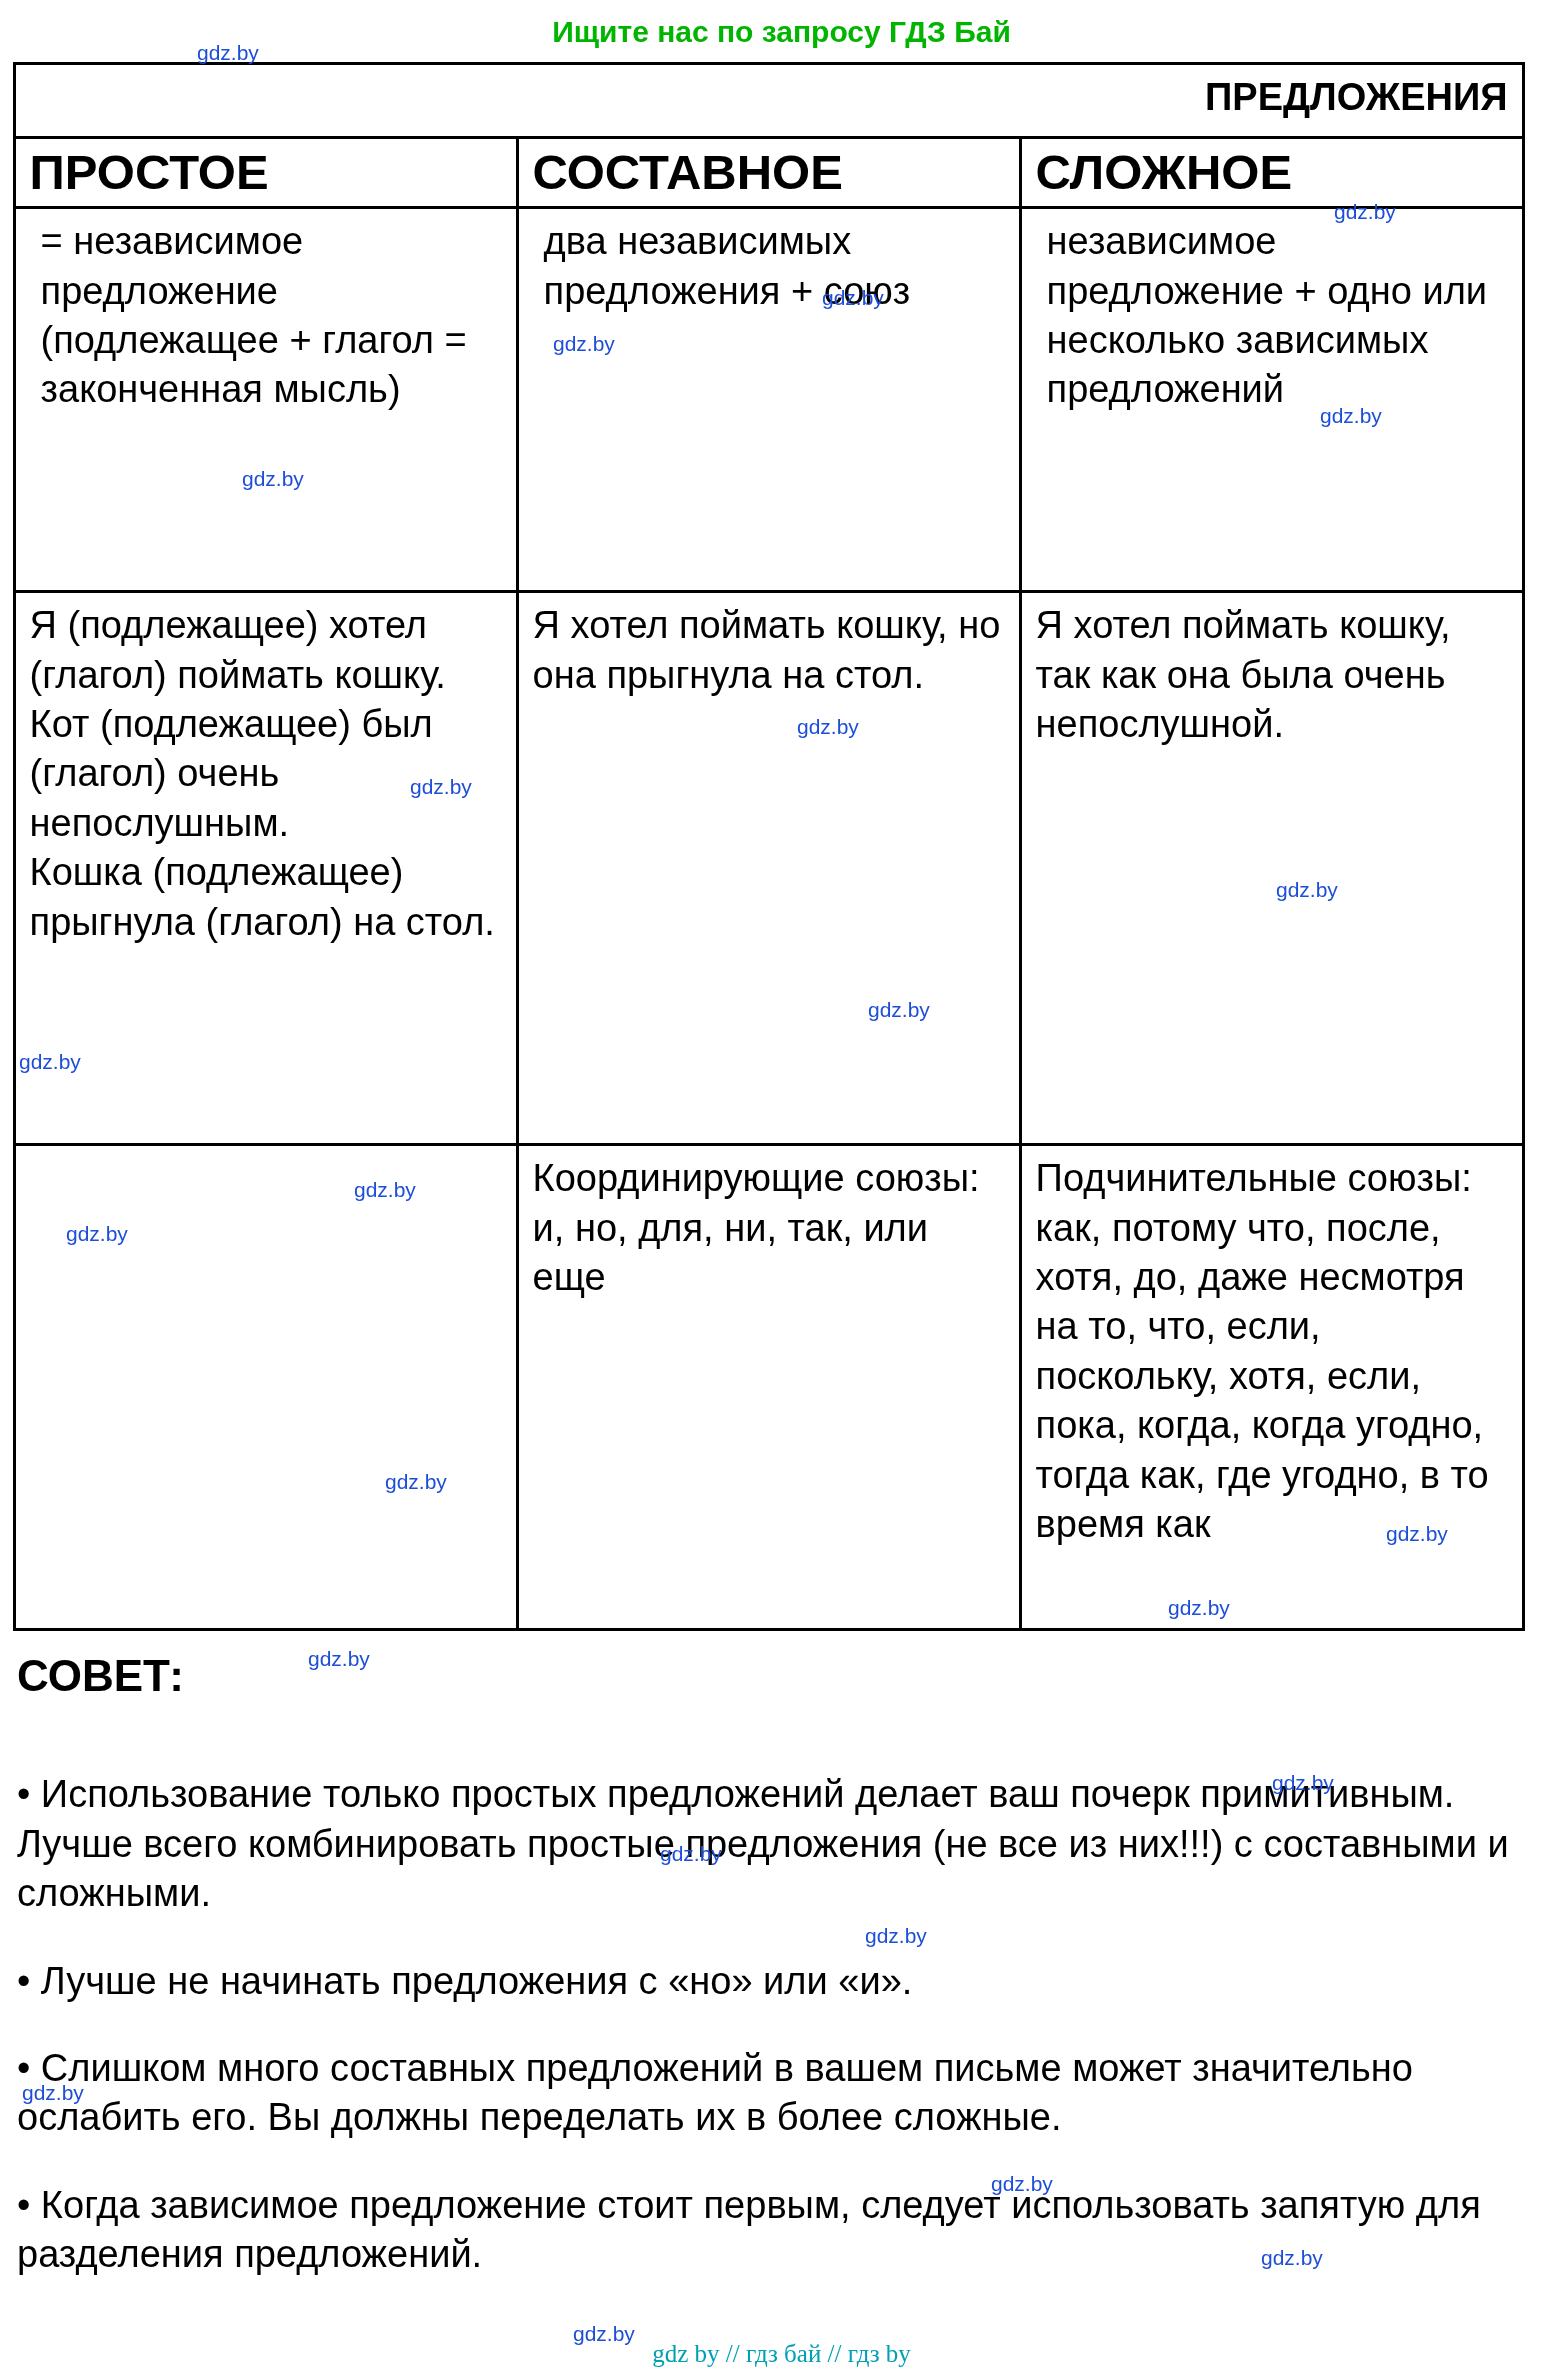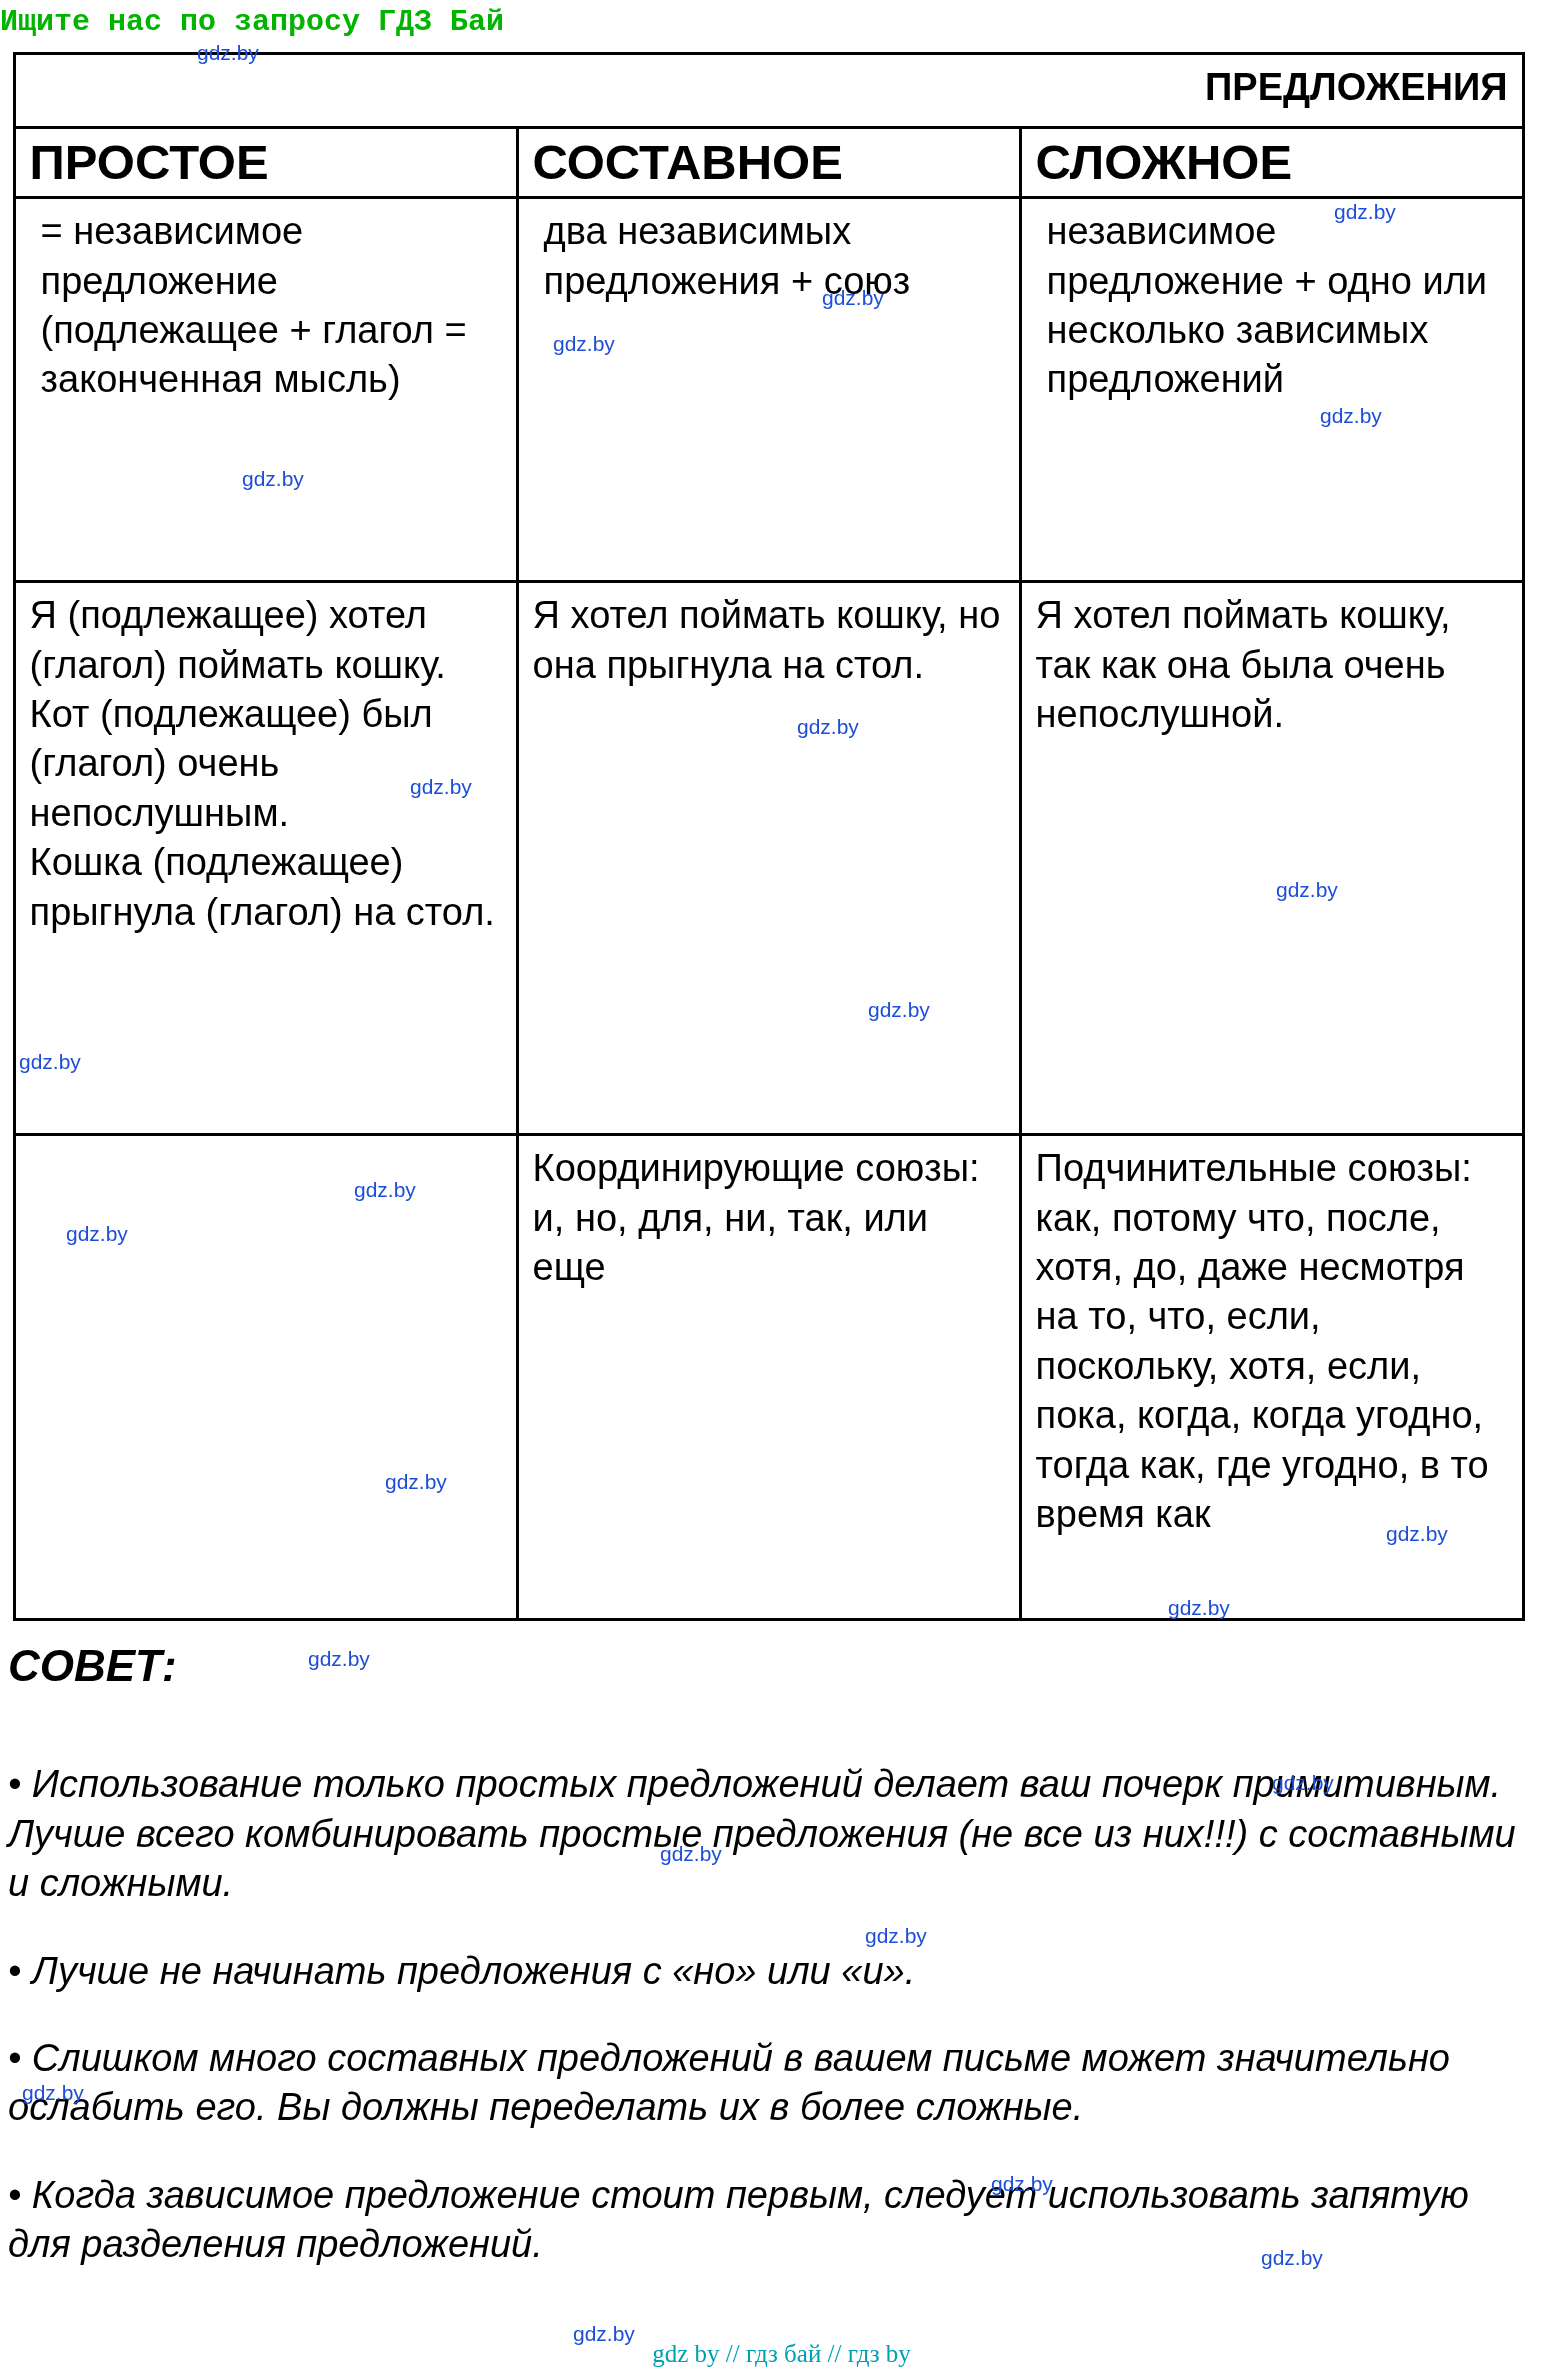--- a/index.html
+++ b/index.html
@@ -6,26 +6,26 @@
   body {
     width: 1563px;
     height: 2377px;
     background: #ffffff;
     color: #000000;
     font-family: "Liberation Sans", sans-serif;
     position: relative;
     overflow: hidden;
   }
   .banner {
+    text-align: center;
     font-size: 30px;
     font-weight: bold;
     color: #00b400;
-    padding-top: 5px;
+    padding-top: 15px;
     height: 41px;
-    font-family: Liberation Mono, monospace;
   }
   table.grid {
     border-collapse: collapse;
     table-layout: fixed;
     width: 1512px;
     margin: 6.3px 0 0 12.6px;
   }
   table.grid td {
     border: 3.2px solid #000000;
     vertical-align: top;
@@ -46,24 +46,23 @@
     font-size: 49px;
     vertical-align: middle;
     height: 41px;
     padding: 1.6px 14px;
   }
   tr.row-def td   { height: 365px; padding-left: 25px; }
   tr.row-ex  td   { height: 534px; }
   tr.row-conj td  { height: 466px; }
   .pre { white-space: pre-line; }
   .tips {
-    margin: 16px 47px 0 8px;
+    margin: 16px 47px 0 17px;
     font-size: 38px;
     line-height: 1.3;
-    font-style: italic;
   }
   .tips-title {
     font-size: 44px;
     font-weight: bold;
     margin: 0 0 66px 0;
   }
   .tips p { margin: 0 0 38px 0; }
   .tips p.example { margin-top: 55px; margin-bottom: 0; }
   .footer {
     position: absolute;

